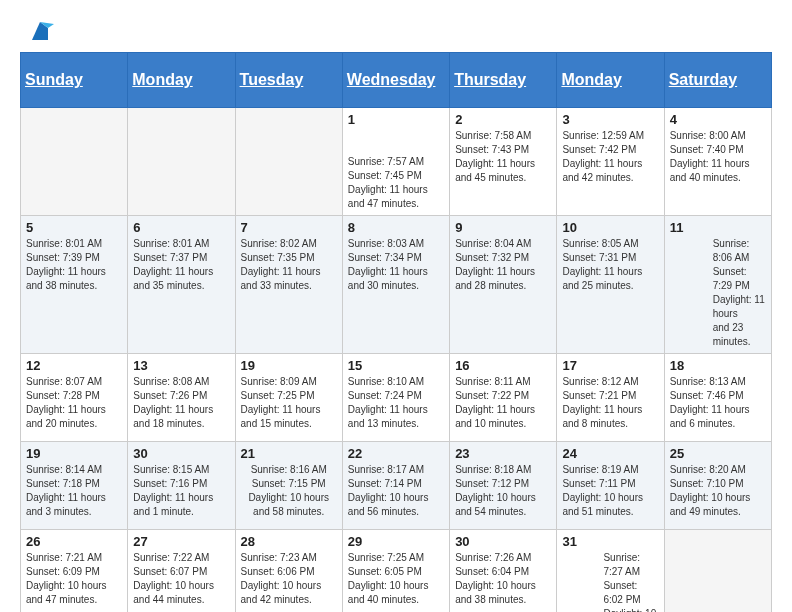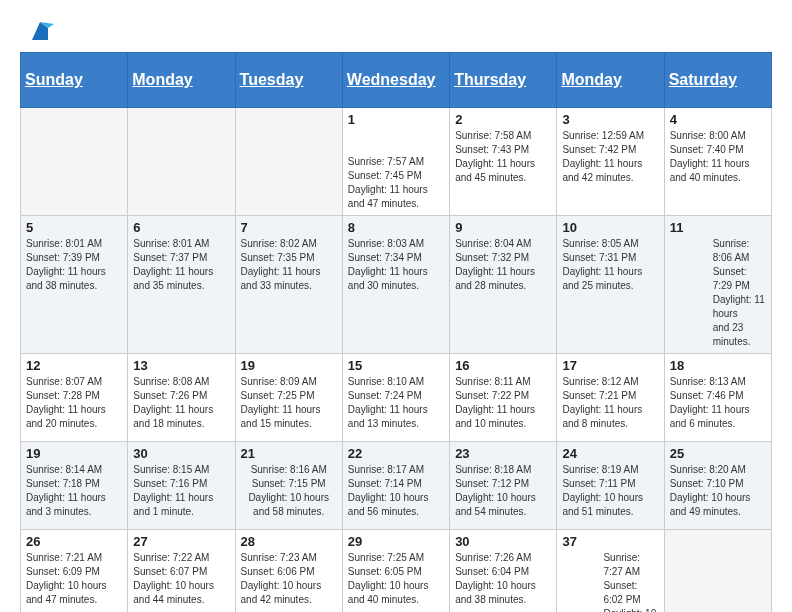--- a/index.html
+++ b/index.html
@@ -341,21 +341,21 @@
 and 40 minutes.</div>
           </td>
           <td>
             <div class="day-number">30</div>
             <div class="day-info" style="white-space: pre-line;">Sunrise: 7:26 AM
 Sunset: 6:04 PM
 Daylight: 10 hours
 and 38 minutes.</div>
           </td>
           <td>
-            <div class="day-number">37</div>
+            <div class="day-number">31</div>
             <div class="day-info" style="white-space: pre-line; margin-left: 41px;">Sunrise: 7:27 AM
 Sunset: 6:02 PM
 Daylight: 10 hours
 and 35 minutes.</div>
           </td>
           <td class="empty"></td>
         </tr>
       </tbody>
   </table>
 </div>

